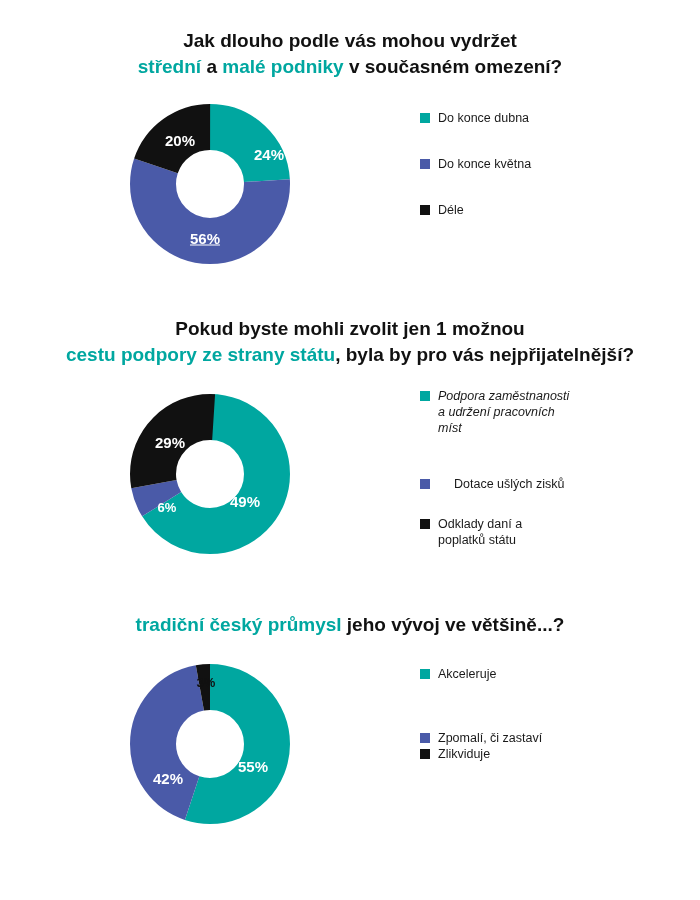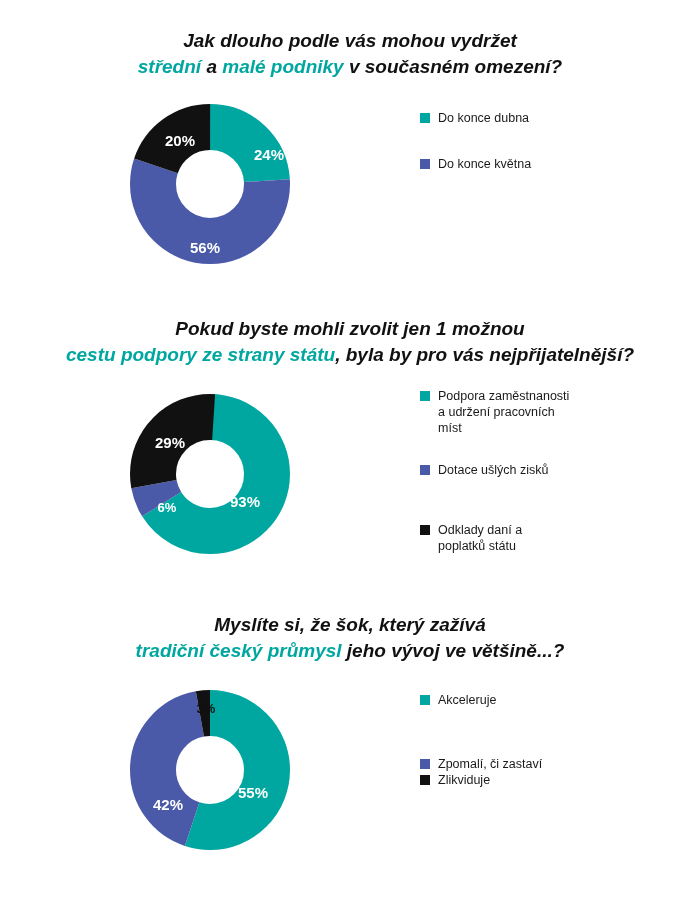--- a/index.html
+++ b/index.html
@@ -26,21 +26,20 @@
     width: 700px;
   }
   .title {
     text-align: center;
     font-weight: bold;
     font-size: 19px;
     line-height: 26px;
     color: #111111;
     padding: 0 20px;
     box-sizing: border-box;
-    font-style: italic;
   }
   .title .hl {
     color: #00a7a0;
   }
   .chart-row {
     display: flex;
     flex-direction: row;
     align-items: flex-start;
     justify-content: flex-start;
   }
@@ -110,33 +109,37 @@
 
             <path d="M 90 90 L 90 10 A 80 80 0 0 1 149.85 143.23 Z" fill="#00a7a0" transform="rotate(0 90 90)" style="display:none"></path>
 
             <g transform="rotate(-90 90 90)">
               <circle r="57" cx="90" cy="90" fill="transparent" stroke="#00a7a0" stroke-width="46" stroke-dasharray="86.0 272.1" stroke-dashoffset="0"></circle>
               <circle r="57" cx="90" cy="90" fill="transparent" stroke="#4a5aa8" stroke-width="46" stroke-dasharray="200.6 157.5" stroke-dashoffset="-86.0"></circle>
               <circle r="57" cx="90" cy="90" fill="transparent" stroke="#111111" stroke-width="46" stroke-dasharray="71.6 286.5" stroke-dashoffset="-286.6"></circle>
             </g>
           </svg>
           <div class="slice-label" style="left:127px;top:60px;margin-left:22px;">24%</div>
-          <div class="slice-label" style="left:85px;top:153px;">56%</div>
+          <div class="slice-label" style="left:85px;top:144px;text-decoration:underline;">56%</div>
           <div class="slice-label" style="left:60px;top:46px;">20%</div>
         </div>
       </div>
 
       <div class="legend" style="width:260px;padding-top:16px;">
         <div class="legend-item" style="margin-bottom:30px;">
           <span class="legend-swatch" style="background:#00a7a0;"></span>
           <span class="legend-label">Do konce dubna</span>
         </div>
         <div class="legend-item" style="margin-bottom:30px;">
           <span class="legend-swatch" style="background:#4a5aa8;"></span>
           <span class="legend-label">Do konce května</span>
+        </div>
+        <div class="legend-item">
+          <span class="legend-swatch" style="background:#111111;"></span>
+          <span class="legend-label">Déle</span>
         </div>
       </div>
     </div>
   </div>
 
   <div class="block" style="padding-top:42px;">
     <div class="title">
       <div><span>Pokud byste mohli zvolit jen 1 možnou</span></div>
       <div>
         <span class="hl">cestu podpory ze strany státu</span><span>, byla by pro vás nejpřijatelnější?</span>
@@ -146,49 +149,48 @@
     <div class="chart-row" style="margin-top:16px;">
       <div class="donut-wrap" style="width:420px;">
         <div class="donut" style="width:180px;height:180px;">
           <svg width="180" height="180" viewBox="0 0 180 180">
             <g transform="rotate(-90 90 90)">
               <circle r="57" cx="90" cy="90" fill="transparent" stroke="#00a7a0" stroke-width="46" stroke-dasharray="236.4 121.8" stroke-dashoffset="0"></circle>
               <circle r="57" cx="90" cy="90" fill="transparent" stroke="#4a5aa8" stroke-width="46" stroke-dasharray="21.5 336.6" stroke-dashoffset="-236.4"></circle>
               <circle r="57" cx="90" cy="90" fill="transparent" stroke="#111111" stroke-width="46" stroke-dasharray="103.9 254.2" stroke-dashoffset="-257.9"></circle>
             </g>
           </svg>
-          <div class="slice-label" style="left:125px;top:117px;">93%</div>
+          <div class="slice-label" style="left:125px;top:117px;">49%</div>
           <div class="slice-label" style="left:47px;top:123px;font-size:13px;">6%</div>
           <div class="slice-label" style="left:50px;top:58px;">29%</div>
         </div>
       </div>
 
       <div class="legend" style="width:260px;padding-top:4px;">
-        <div class="legend-item" style="margin-bottom:26px;">
+        <div class="legend-item" style="margin-bottom:40px;font-style:italic;">
           <span class="legend-swatch" style="background:#00a7a0;"></span>
           <span class="legend-label">Podpora zaměstnanosti
 a udržení pracovních
 míst</span>
         </div>
-        <div class="legend-item" style="margin-bottom:44px;">
+        <div class="legend-item" style="margin-bottom:24px;gap:16px;">
           <span class="legend-swatch" style="background:#4a5aa8;"></span>
           <span class="legend-label">Dotace ušlých zisků</span>
         </div>
         <div class="legend-item">
           <span class="legend-swatch" style="background:#111111;"></span>
           <span class="legend-label">Odklady daní a
 poplatků státu</span>
         </div>
       </div>
     </div>
   </div>
 
   <div class="block" style="padding-top:48px;">
     <div class="title">
-      <div><span>Myslíte si, že šok, který zažívá</span></div>
       <div>
         <span class="hl">tradiční český průmysl</span><span> jeho vývoj ve většině...?</span>
       </div>
     </div>
 
     <div class="chart-row" style="margin-top:16px;">
       <div class="donut-wrap" style="width:420px;">
         <div class="donut" style="width:180px;height:180px;">
           <svg width="180" height="180" viewBox="0 0 180 180">
             <g transform="rotate(-90 90 90)">

